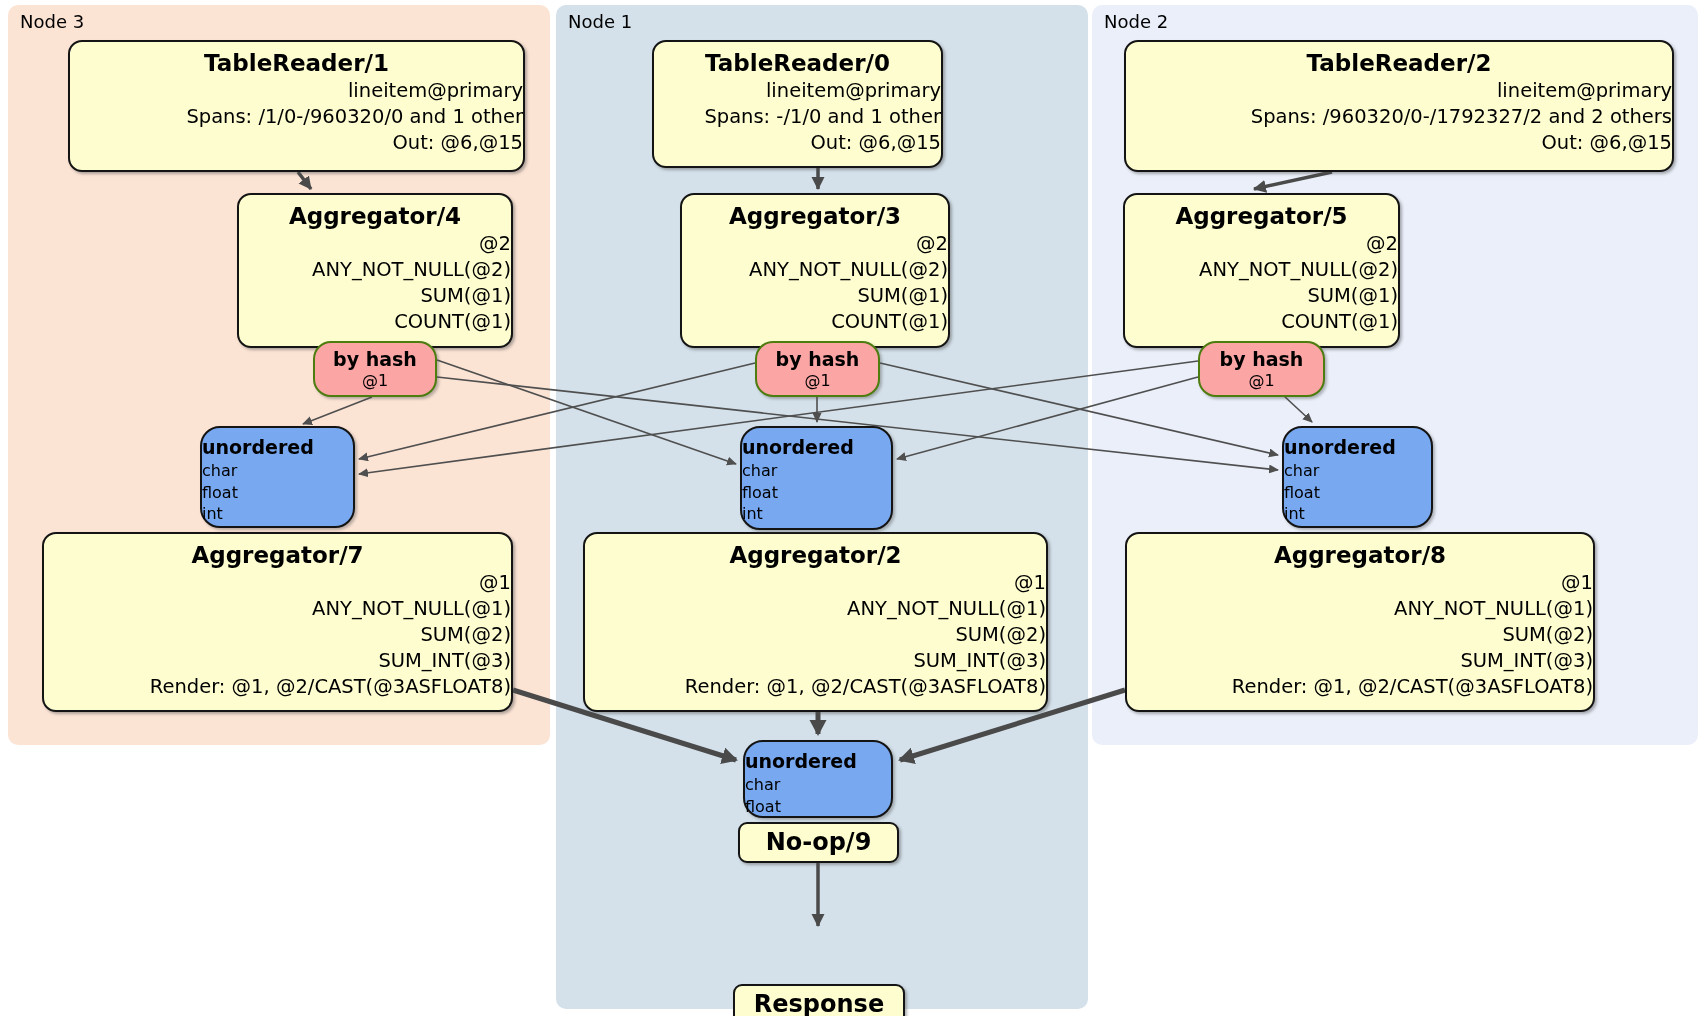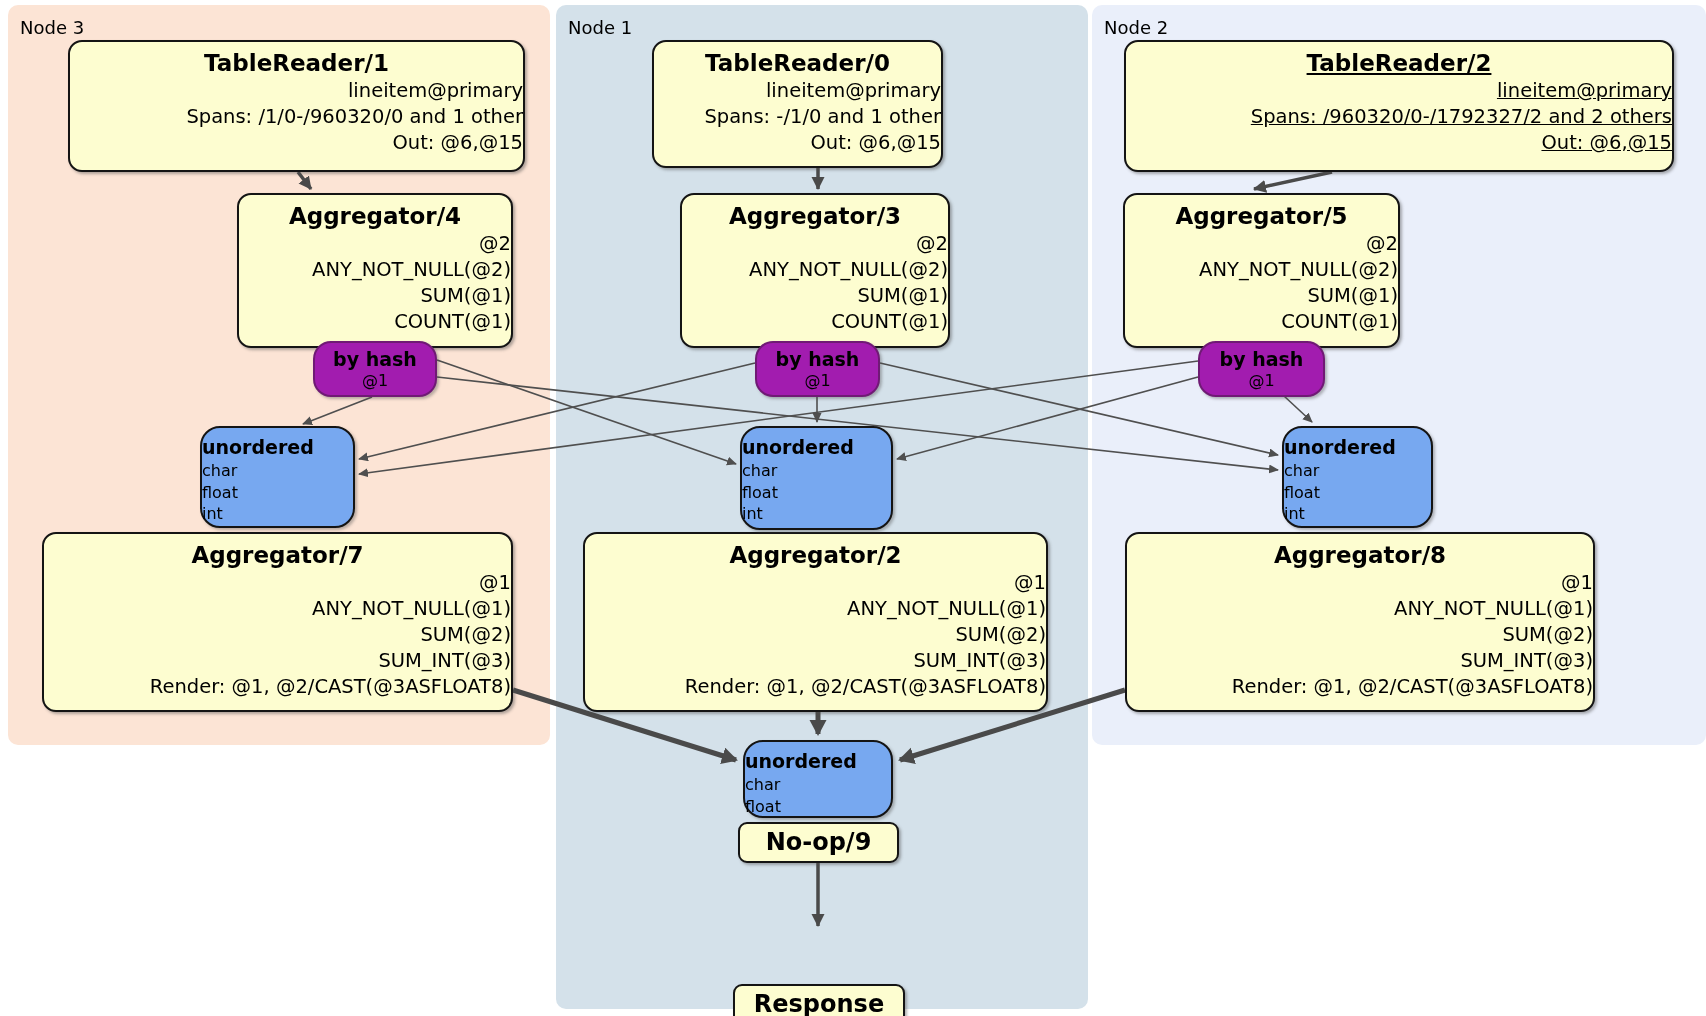--- a/index.html
+++ b/index.html
@@ -1,26 +1,26 @@
 <!DOCTYPE html>
 <html><head>
 <meta charset="utf-8">
 <style>
   html,body{margin:0;padding:0;background:#ffffff;}
   body{font-family:"DejaVu Sans","Liberation Sans",sans-serif;color:#000;}
   .canvas{position:relative;width:1706px;height:1016px;background:#fff;overflow:hidden;}
   .region{position:absolute;border-radius:10px;z-index:0;}
-  .region-label{position:absolute;top:12px;left:12px;font-size:18px;color:#000;}
+  .region-label{position:absolute;top:6px;left:12px;font-size:18px;color:#000;}
   .edges{position:absolute;left:0;top:0;z-index:1;pointer-events:none;}
   .pbox{position:absolute;box-sizing:border-box;background:#fdfdd0;border:2px solid #141414;
         border-radius:14px;text-align:center;z-index:2;
         box-shadow:2px 2px 3px rgba(80,80,80,0.45);}
   .btitle{font-size:23px;font-weight:bold;line-height:30px;padding-top:6px;white-space:nowrap;}
   .bline{font-size:19.5px;line-height:26px;white-space:nowrap;text-align:right;}
-  .router{position:absolute;box-sizing:border-box;background:#a21caf;border:2px solid #701a75;
+  .router{position:absolute;box-sizing:border-box;background:#fca5a5;border:2px solid #4d7c0f;
           border-radius:18px;text-align:center;z-index:4;box-shadow:2px 2px 3px rgba(80,80,80,0.4);}
   .router .rtitle{font-size:19px;font-weight:bold;line-height:24px;padding-top:4px;}
   .router .rsub{font-size:16px;line-height:19px;}
   .sync{position:absolute;box-sizing:border-box;background:#77a8f0;border:2px solid #141414;
         border-radius:20px;text-align:left;z-index:4;box-shadow:2px 2px 3px rgba(80,80,80,0.4);}
   .sync .stitle{font-size:19px;font-weight:bold;line-height:25px;padding-top:7px;}
   .sync .sline{font-size:16px;line-height:21.5px;}
   .mini{border-radius:9px;}
   .mini .btitle{font-size:24px;line-height:34px;padding-top:1px;}
 </style>
@@ -28,21 +28,21 @@
 <body>
 
 <div class="canvas">
 
   <div class="region" style="left:8px;top:5px;width:542px;height:740px;background:#fce4d5;">
     <div class="region-label">Node 3</div>
   </div>
   <div class="region" style="left:556px;top:5px;width:532px;height:1004px;background:#d4e1ea;">
     <div class="region-label">Node 1</div>
   </div>
-  <div class="region" style="left:1092px;top:5px;width:606px;height:740px;background:#eaeffa;padding-left:8px;">
+  <div class="region" style="left:1092px;top:5px;width:606px;height:740px;background:#eaeffa;">
     <div class="region-label">Node 2</div>
   </div>
 
   <svg class="edges" width="1706" height="1016">
     <defs>
       <marker id="ah-s" markerWidth="12" markerHeight="10" refX="9" refY="4.5" orient="auto" markerUnits="userSpaceOnUse">
         <path d="M0,0 L10,4.5 L0,9 z" fill="#4f4f4f"></path>
       </marker>
       <marker id="ah-m" markerWidth="16" markerHeight="14" refX="12" refY="6.5" orient="auto" markerUnits="userSpaceOnUse">
         <path d="M0,0 L13,6.5 L0,13 z" fill="#4a4a4a"></path>
@@ -138,21 +138,21 @@
 
   <div class="pbox" style="left:583px;top:532px;width:465px;height:180px;">
     <div class="btitle">Aggregator/2</div>
     <div class="bline">@1</div>
     <div class="bline">ANY_NOT_NULL(@1)</div>
     <div class="bline">SUM(@2)</div>
     <div class="bline">SUM_INT(@3)</div>
     <div class="bline">Render: @1, @2/CAST(@3ASFLOAT8)</div>
   </div>
 
-  <div class="pbox" style="left:1124px;top:40px;width:550px;height:132px;text-decoration:underline;">
+  <div class="pbox" style="left:1124px;top:40px;width:550px;height:132px;">
     <div class="btitle">TableReader/2</div>
     <div class="bline">lineitem@primary</div>
     <div class="bline">Spans: /960320/0-/1792327/2 and 2 others</div>
     <div class="bline">Out: @6,@15</div>
   </div>
 
   <div class="pbox" style="left:1123px;top:193px;width:277px;height:155px;">
     <div class="btitle">Aggregator/5</div>
     <div class="bline">@2</div>
     <div class="bline">ANY_NOT_NULL(@2)</div>

